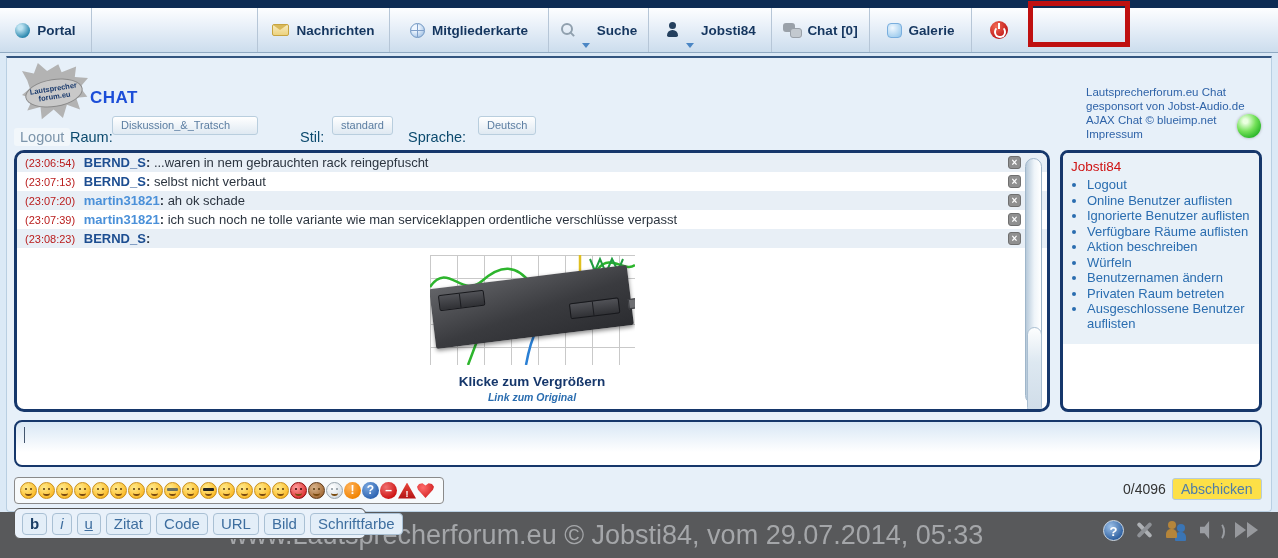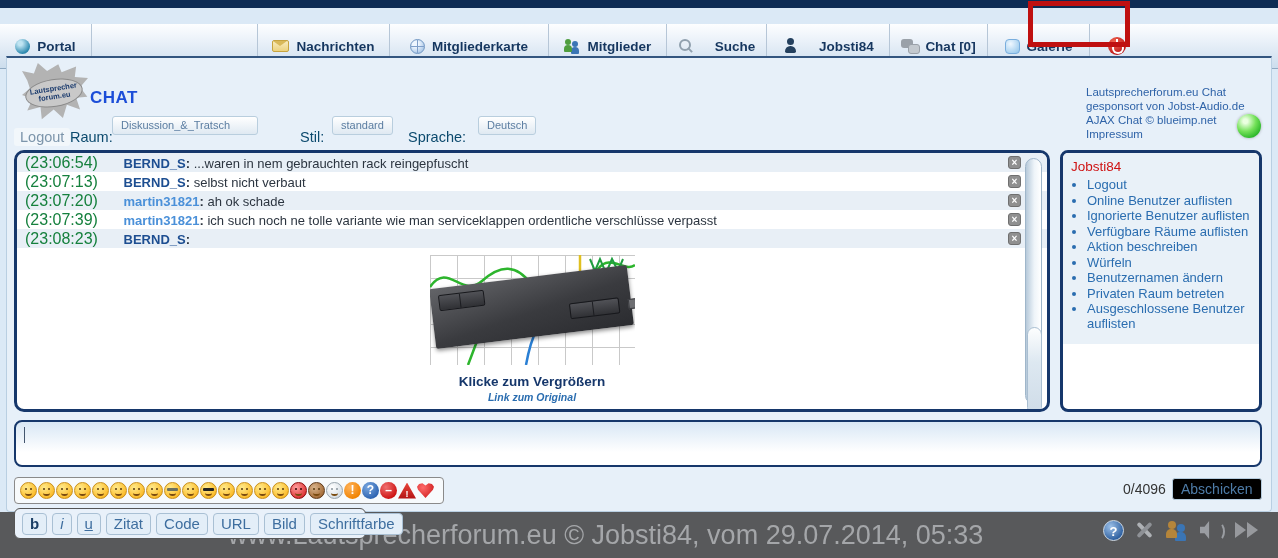--- a/index.html
+++ b/index.html
@@ -4,21 +4,21 @@
 <style>
   html,body{margin:0;padding:0}
   body{
     width:1278px;height:558px;position:relative;overflow:hidden;
     background:#dbe9f6;font-family:"Liberation Sans","DejaVu Sans",sans-serif;
     -webkit-font-smoothing:antialiased;
   }
   
   .topstrip{position:absolute;left:0;top:0;width:1278px;height:8px;background:#0d2c54}
   .navbar{
-    position:absolute;left:0;top:24px;width:1278px;height:45px;display:flex;
+    position:absolute;left:0;top:8px;width:1278px;height:45px;display:flex;
     background:linear-gradient(#fdfeff,#e7eff8 45%,#ccdded);
     border-bottom:1px solid #8fa9c2;box-sizing:border-box;
   }
   .navcell{
     display:flex;align-items:center;justify-content:center;gap:7px;
     border-right:1px solid #b6c6d7;box-sizing:border-box;
     font-size:13.5px;font-weight:bold;color:#15365f;cursor:pointer;white-space:nowrap;
   }
   .w0{width:92px}.w1{width:134px}.wsp{width:166px}.w2{width:132px}.w3{width:159px}
   .w4{width:118px}.w5{width:100px}.w6{width:123px}.w7{width:98px}.w8{width:102px}.w9{width:54px;border-right:none}
@@ -62,21 +62,21 @@
     background:radial-gradient(circle at 35% 30%,#eaffe0 10%,#74e159 45%,#27b427 78%,#149114);box-shadow:0 0 3px rgba(0,0,0,.3)}
   
   .logout{position:absolute;left:14px;top:128px;padding:1px 6px;background:#f2f7fb;border-radius:3px;color:#7c95ab;font-size:14.5px;cursor:pointer}
   .ctl-label{position:absolute;top:129px;font-size:14.5px;color:#0c4a6e}
   .sel{position:absolute;top:116px;height:19px;box-sizing:border-box;border:1px solid #b9cede;border-radius:3px;background:linear-gradient(#ffffff,#dfe9f2);
     color:#5b7da1;font-size:11px;line-height:17px;padding:0 8px;cursor:pointer;white-space:nowrap}
   
   .chatbox{position:absolute;left:14px;top:150px;width:1036px;height:262px;background:#fff;border:3px solid #16376b;border-radius:10px;box-sizing:border-box;overflow:hidden}
   .msg{position:relative;height:19px;line-height:19px;padding:0 56px 0 8px;font-size:13px;color:#2c3540;white-space:nowrap;overflow:hidden}
   .msg.alt{background:#e8eff6}
-  .msg .t{font-size:16px;color:#15803d;margin-right:22px}
+  .msg .t{font-size:11px;color:#b91c1c;margin-right:5px}
   .msg .u{font-weight:bold}
   .msg .u.ua{color:#1d4e91}.msg .u.ub{color:#4a90d9}
   .msg .u::after{content:":";color:#2c3540;font-weight:bold}
   .msg .x{position:absolute;right:26px;top:3px;width:13px;height:13px;background:#909090;border:1px solid #6f6f6f;border-radius:3px;
     color:#fff;font-size:10px;line-height:12px;text-align:center;font-weight:bold;cursor:pointer;box-sizing:border-box}
   .imgwrap{width:205px;margin:7px auto 0;text-align:center}
   .thumb{position:relative;width:205px;height:110px;overflow:hidden;background:
     linear-gradient(#c9c9c9 1px,transparent 1px),linear-gradient(90deg,#c9c9c9 1px,transparent 1px),#fff;
     background-size:27px 23px;cursor:pointer}
   .thumb svg{position:absolute;left:0;top:0}
@@ -121,21 +121,21 @@
   .emo.bulb::before{background:#8a949c;box-shadow:5px 0 0 #8a949c}
   .badge{width:17px;height:17px;border-radius:50%;color:#fff;font-size:12px;font-weight:bold;line-height:17px;text-align:center;display:inline-block}
   .badge.orange{background:radial-gradient(circle at 35% 30%,#ffb259,#f08200 75%,#c96a00)}
   .badge.blue{background:radial-gradient(circle at 35% 30%,#7aa8e0,#2b62b0 75%,#1d4a8c)}
   .badge.redc{background:radial-gradient(circle at 35% 30%,#f07070,#cc1111 75%,#a00d0d)}
   .tri{width:18px;height:16px;display:inline-block;clip-path:polygon(50% 0,100% 100%,0 100%);
     background:linear-gradient(#e8453a,#b31212);color:#fff;font-size:9px;font-weight:bold;text-align:center;line-height:22px}
   .heart{width:17px;height:15px;display:inline-block;background:radial-gradient(circle at 35% 30%,#ff6a6a,#c40f0f);
     clip-path:polygon(50% 100%,6% 45%,0 25%,12% 6%,32% 2%,50% 16%,68% 2%,88% 6%,100% 25%,94% 45%)}
   .counter{position:absolute;left:1123px;top:481px;font-size:14px;color:#333}
-  .send{position:absolute;left:1172px;top:478px;padding:2px 8px;background:#000000;border:1px solid #b5cbdd;border-radius:3px;
+  .send{position:absolute;left:1172px;top:478px;padding:2px 8px;background:#fde047;border:1px solid #b5cbdd;border-radius:3px;
     color:#4e7ca8;font-size:14px;cursor:pointer}
   
   .fmtbar{position:absolute;left:14px;top:508px;width:352px;height:31px;box-sizing:border-box;background:#e9f1fa;border:1px solid #555;border-radius:6px;
     display:flex;align-items:center;gap:5px;padding:0 7px;z-index:6}
   .fbtn{border:1px solid #a9c0d4;border-radius:4px;background:#e3eef8;color:#3e6e9f;font-size:15px;line-height:20px;padding:0 7px;cursor:pointer;font-family:inherit}
   .fbtn.fb-b{font-weight:bold;color:#1c3f66}
   .fbtn.fb-i{font-style:italic}
   .fbtn.fb-u{text-decoration:underline}
   
   .footer{position:absolute;left:0;top:512px;width:1278px;height:46px;background:#58595b}
@@ -168,24 +168,20 @@
   </div>
   <div class="navcell wsp"></div>
   <div class="navcell w2">
     <span class="ic ic-mail"></span>
     <span>Nachrichten</span>
   </div>
   <div class="navcell w3">
     <span class="ic ic-mapglobe"></span>
     <span>Mitgliederkarte</span>
   </div>
-  <div class="navcell w4">
-    <span class="ic persons"></span>
-    <span>Mitglieder</span>
-  </div>
   <div class="navcell w5">
     <span class="ic ic-search"></span>
       <span class="caret"></span>
     <span>Suche</span>
   </div>
   <div class="navcell w6">
     <span class="ic ic-user"></span>
       <span class="caret"></span>
     <span>Jobsti84</span>
   </div>

